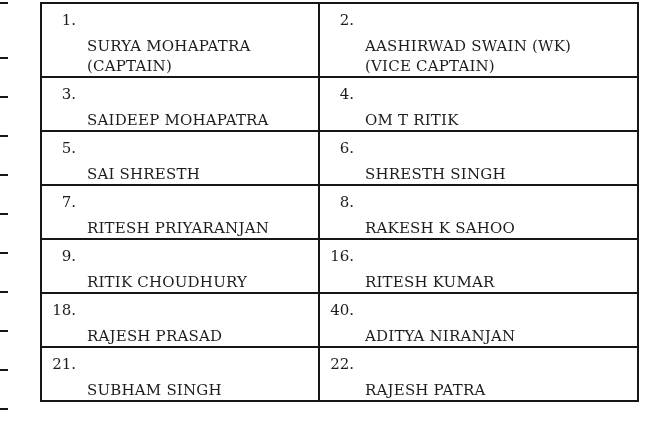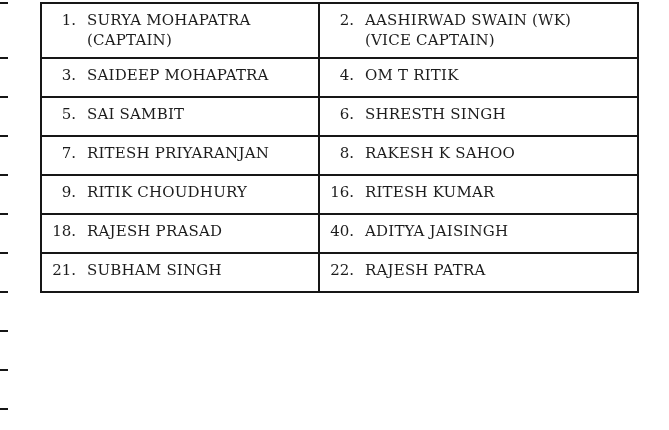--- a/index.html
+++ b/index.html
@@ -41,21 +41,21 @@
   tr.row { height: 39px; }
   tr.row.first { height: 55px; }
   .entry { display: flex; align-items: flex-start; }
   .num {
     flex: 0 0 24px;
     width: 24px;
     text-align: right;
     margin-right: 11px;
     white-space: nowrap;
   }
-  .name { flex: 1 1 auto; letter-spacing: 0.2px; }
+  .name { flex: 1 1 auto; letter-spacing: 0.2px; margin-top: 26px; }
   .tick {
     position: absolute;
     left: 0;
     width: 8px;
     height: 2px;
     background: #161616;
   }
 </style>
 </head>
 <body>
@@ -92,21 +92,21 @@
       <div class="entry">
         <span class="num">4.</span>
         <span class="name">OM T RITIK</span>
       </div>
     </td>
   </tr>
         <tr class="row">
     <td class="cell">
       <div class="entry">
         <span class="num">5.</span>
-        <span class="name">SAI SAMBIT</span>
+        <span class="name">SAI SHRESTH</span>
       </div>
     </td>
     <td class="cell">
       <div class="entry">
         <span class="num">6.</span>
         <span class="name">SHRESTH SINGH</span>
       </div>
     </td>
   </tr>
         <tr class="row">
@@ -140,21 +140,21 @@
         <tr class="row">
     <td class="cell">
       <div class="entry">
         <span class="num">18.</span>
         <span class="name">RAJESH PRASAD</span>
       </div>
     </td>
     <td class="cell">
       <div class="entry">
         <span class="num">40.</span>
-        <span class="name">ADITYA JAISINGH</span>
+        <span class="name">ADITYA NIRANJAN</span>
       </div>
     </td>
   </tr>
         <tr class="row">
     <td class="cell">
       <div class="entry">
         <span class="num">21.</span>
         <span class="name">SUBHAM SINGH</span>
       </div>
     </td>

